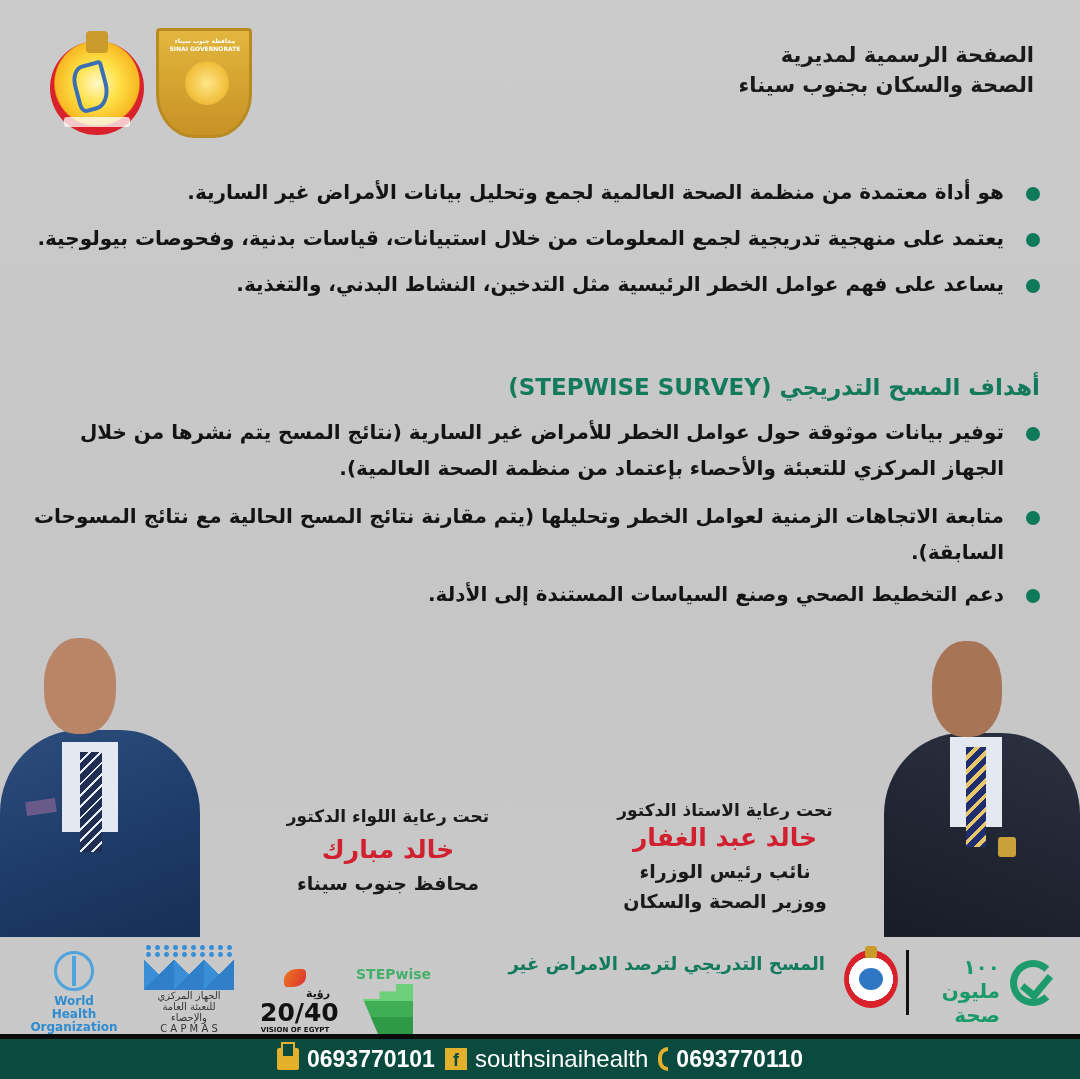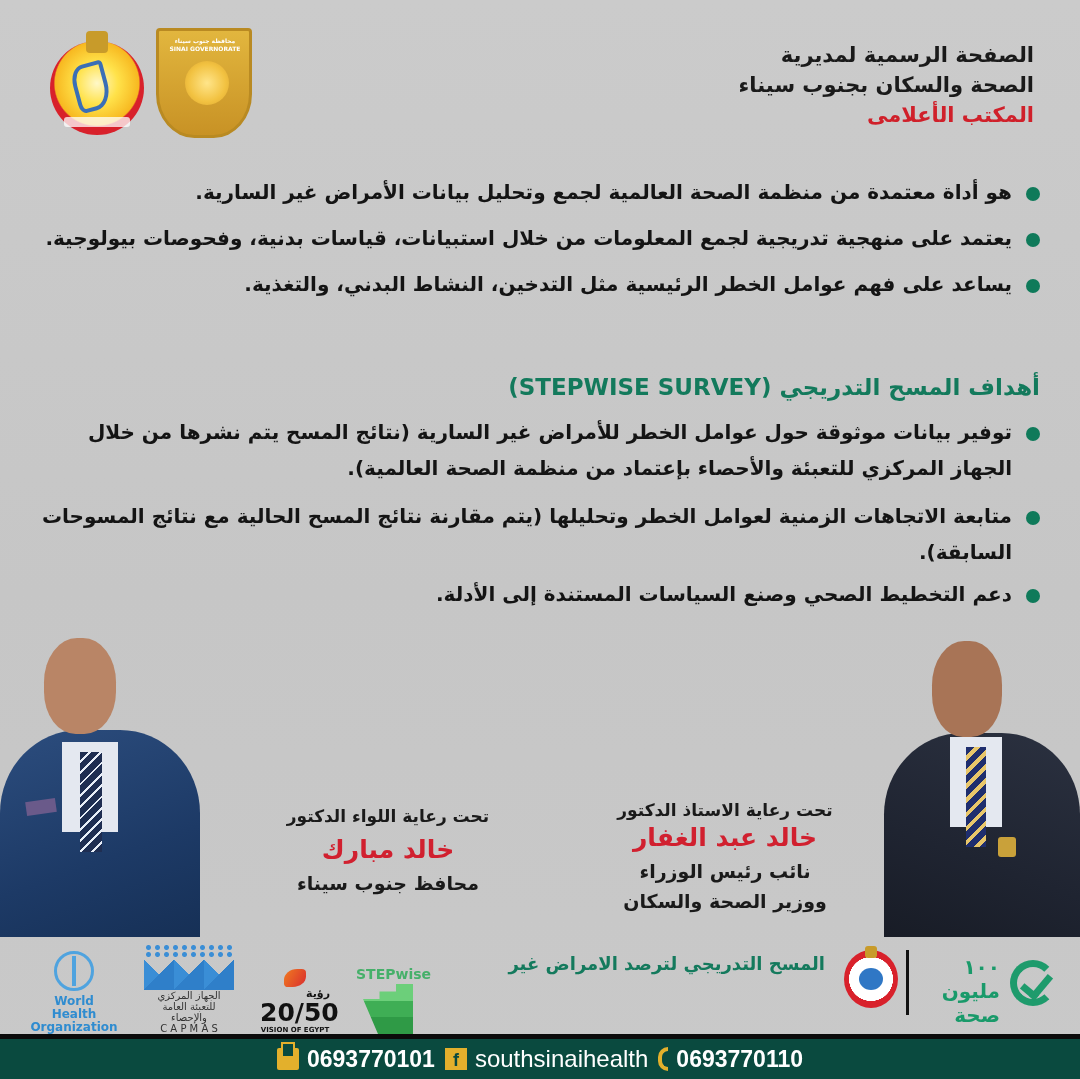--- a/index.html
+++ b/index.html
@@ -22,21 +22,21 @@
   .logo-health .map { position: absolute; left: 24px; top: 22px; width: 34px; height: 48px; border: 4px solid #3a6fb6; border-radius: 40% 10% 50% 20%; transform: rotate(-15deg); }
   .logo-health .eagle { position: absolute; left: 36px; top: -10px; width: 22px; height: 22px; background: #c89b2a; border-radius: 4px; }
   .logo-health .txt { position: absolute; bottom: 8px; left: 14px; width: 66px; height: 10px; background: #fff; opacity: .75; border-radius: 3px; }
   .logo-gov { width: 96px; height: 110px; background: linear-gradient(180deg, #e2b63e, #c89225); border: 3px solid #b98a22; border-radius: 4px 4px 40% 40%; position: relative; }
   .logo-gov .sun { position: absolute; left: 26px; top: 30px; width: 44px; height: 44px; border-radius: 50%; background: radial-gradient(circle, #ffe58a 0%, #f2c241 60%, #d9a22e 100%); }
   .logo-gov .title { position: absolute; left: 10px; top: 6px; width: 72px; height: 16px; color: #fff; font-size: 6px; text-align: center; line-height: 8px; font-weight: bold; }
 
   
   .content { position: absolute; right: 40px; left: 30px; direction: rtl; text-align: right; }
   .h-green { color: #137a5c; font-weight: bold; font-size: 23px; line-height: 30px; }
-  .bullet { display: flex; align-items: flex-start; gap: 14px; font-weight: bold; font-size: 20px; line-height: 36px; color: #141414; }
+  .bullet { display: flex; align-items: flex-start; gap: 22px; font-weight: bold; font-size: 20px; line-height: 36px; color: #141414; }
   .dot { flex: none; width: 14px; height: 14px; border-radius: 50%; background: #0f7a5a; margin-top: 13px; }
   .bullet .t { flex: 1; }
 
   
   .person { position: absolute; bottom: 142px; }
   .person-left { left: 0; width: 200px; height: 305px; }
   .person-right { right: 0; width: 196px; height: 300px; }
   .suit { position: absolute; bottom: 0; left: 0; right: 0; height: 68%; border-radius: 40% 40% 0 0; }
   .head { position: absolute; border-radius: 46% 46% 44% 44%; background: #b98566; }
   .shirt { position: absolute; background: #e4e8f0; }
@@ -84,21 +84,20 @@
   .footer .name { font-weight: normal; font-size: 24px; }
 </style>
 </head>
 <body>
 
 <div class="page">
 
   <div class="header-text">
     <div class="line">الصفحة الرسمية لمديرية</div>
     <div class="line">الصحة والسكان بجنوب سيناء</div>
-    <div class="line red">المكتب الأعلامى</div>
   </div>
 
   <div class="logos-top">
     <div class="logo-health">
       <div class="eagle"></div>
       <div class="map"></div>
       <div class="txt"></div>
     </div>
     <div class="logo-gov">
       <div class="title">محافظة جنوب سيناء SINAI GOVERNORATE</div>
@@ -181,21 +180,21 @@
     </div>
     <div class="capmas">
       <div class="dots"></div>
       <div class="mtn" style="margin-top:0"></div>
       <div style="direction:rtl;">الجهاز المركزي للتعبئة العامة والإحصاء</div>
       <div>C A P M A S</div>
     </div>
     <div class="vision">
       <div class="flame"></div>
       <div class="ru">رؤية</div>
-      <div class="num">20/50</div>
+      <div class="num">20/40</div>
       <div class="sub">VISION OF EGYPT</div>
     </div>
     <div class="stepwise">
       <div class="lbl">STEPwise</div>
       <div class="stairs"></div>
     </div>
   </div>
 
   <div class="bottom-campaign">
     <div>المسح التدريجي لترصد الامراض غير</div>

